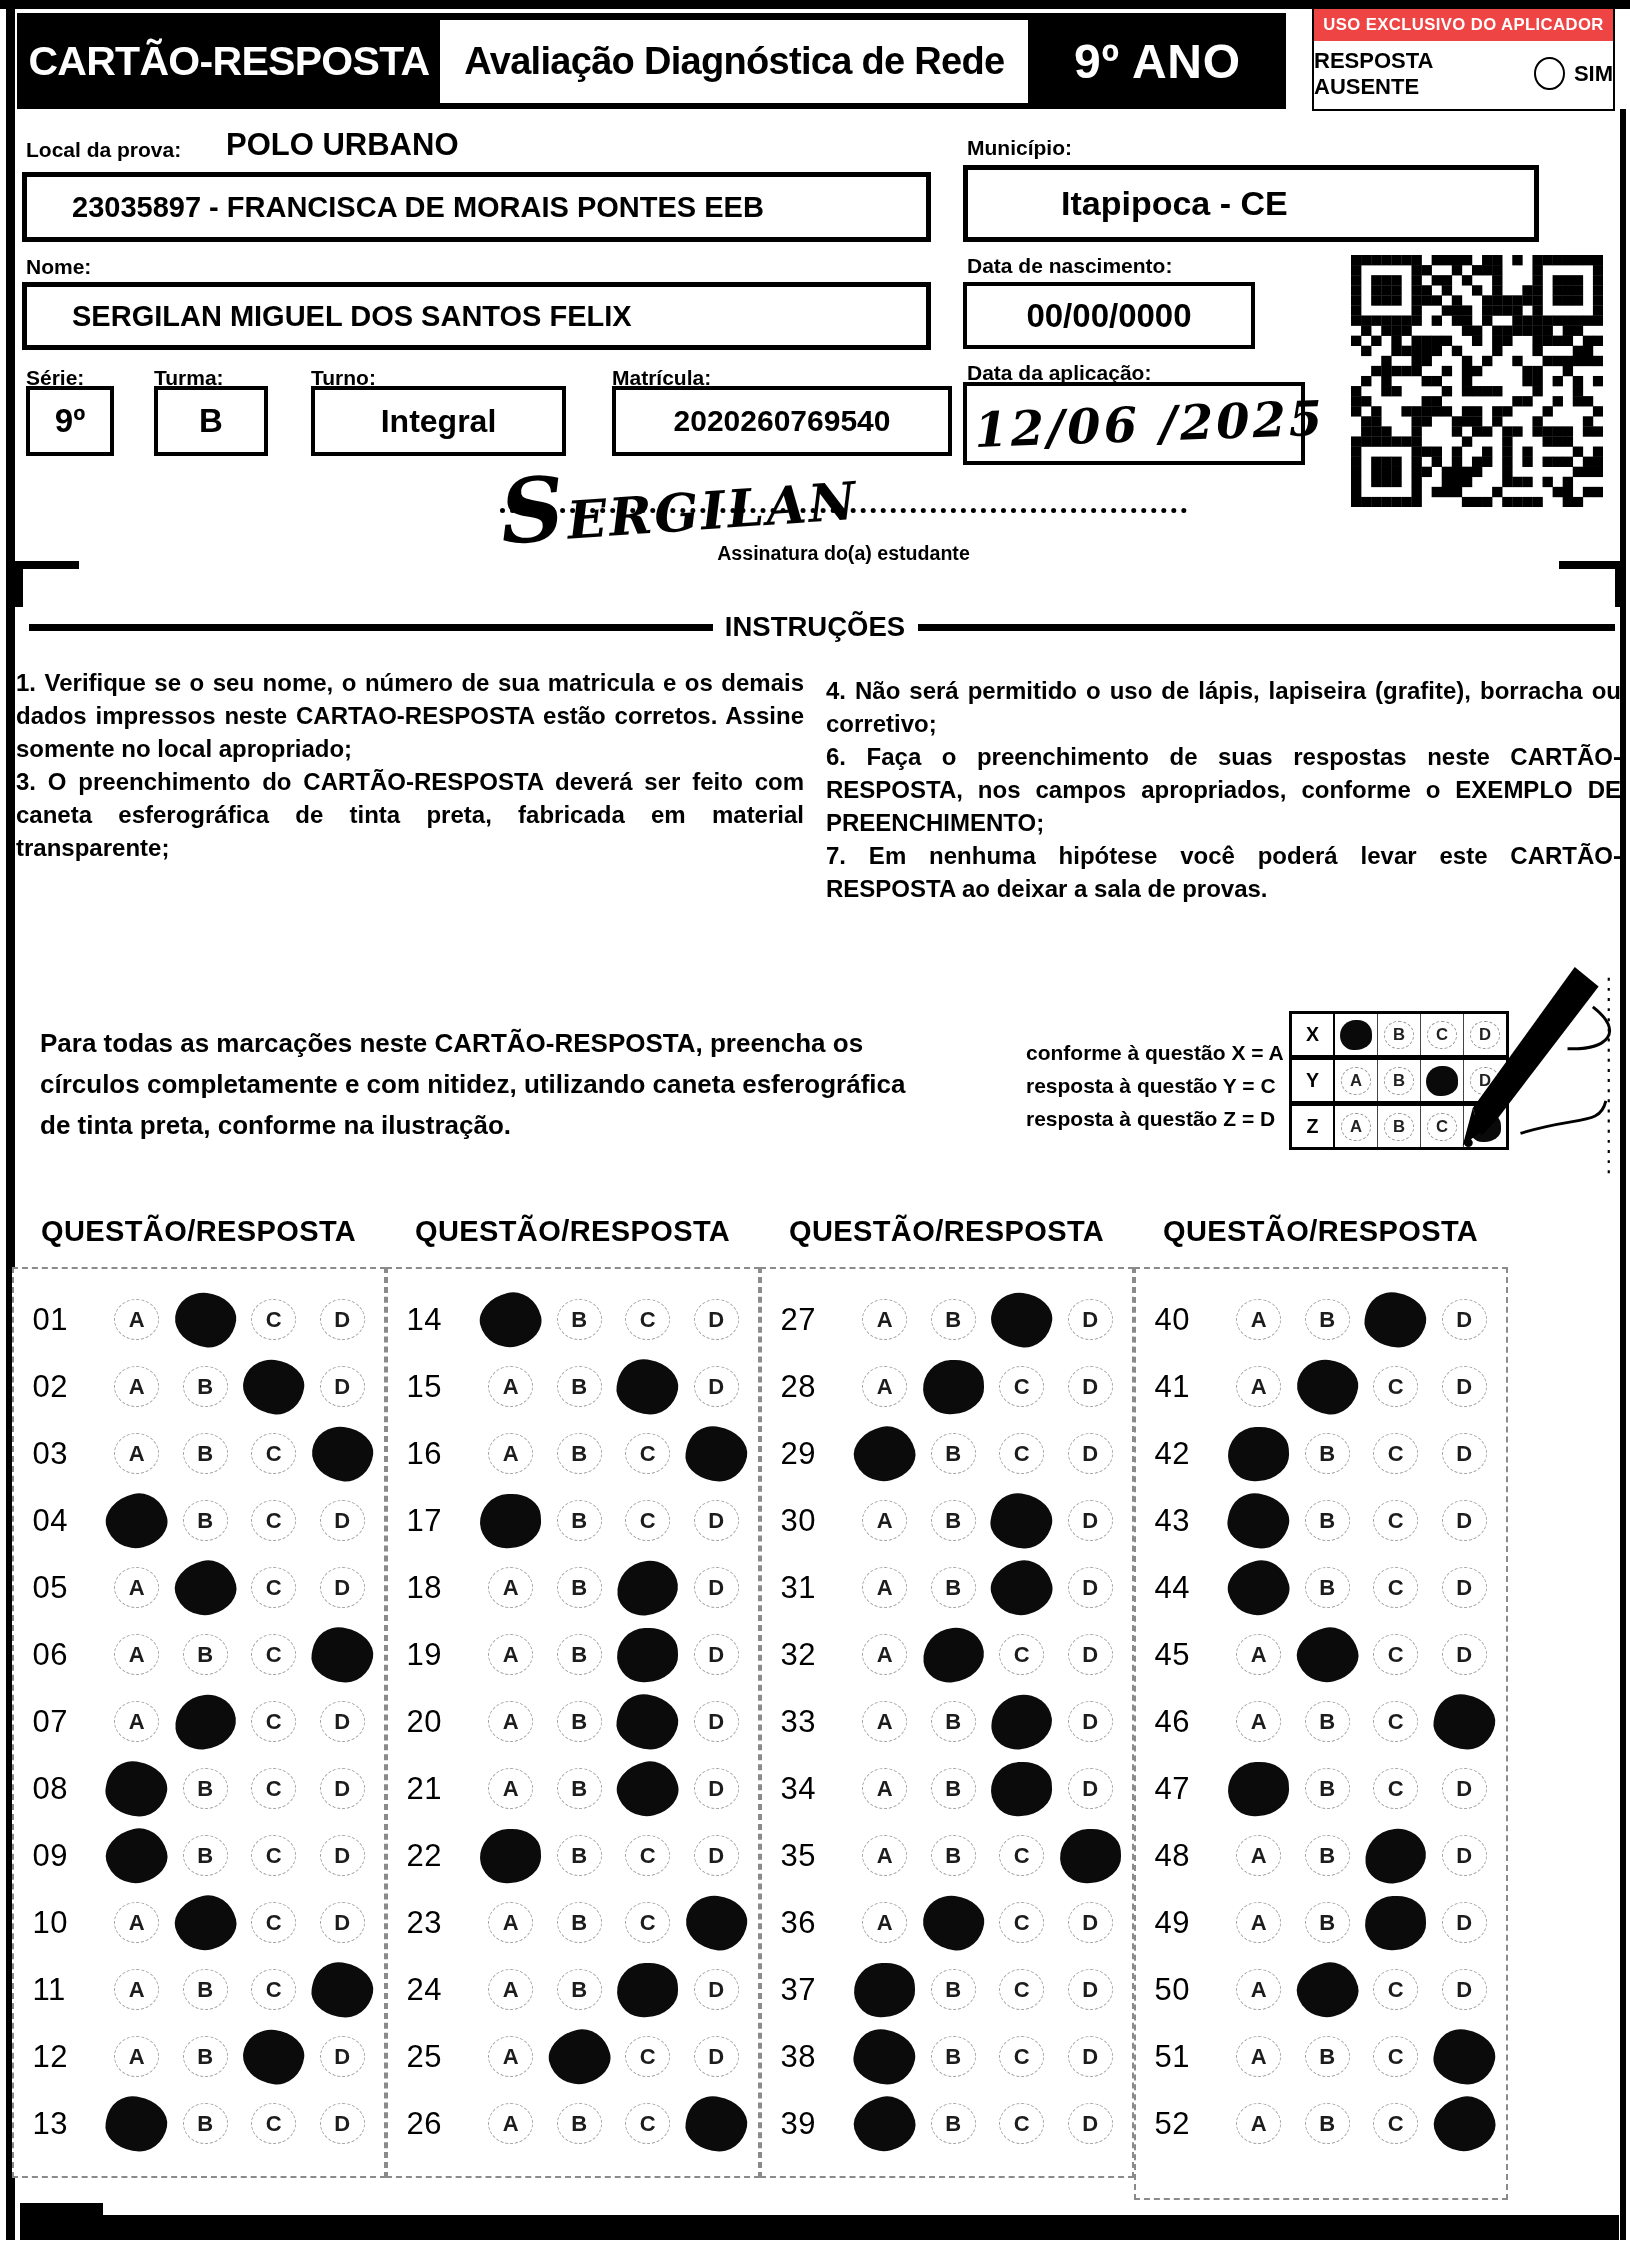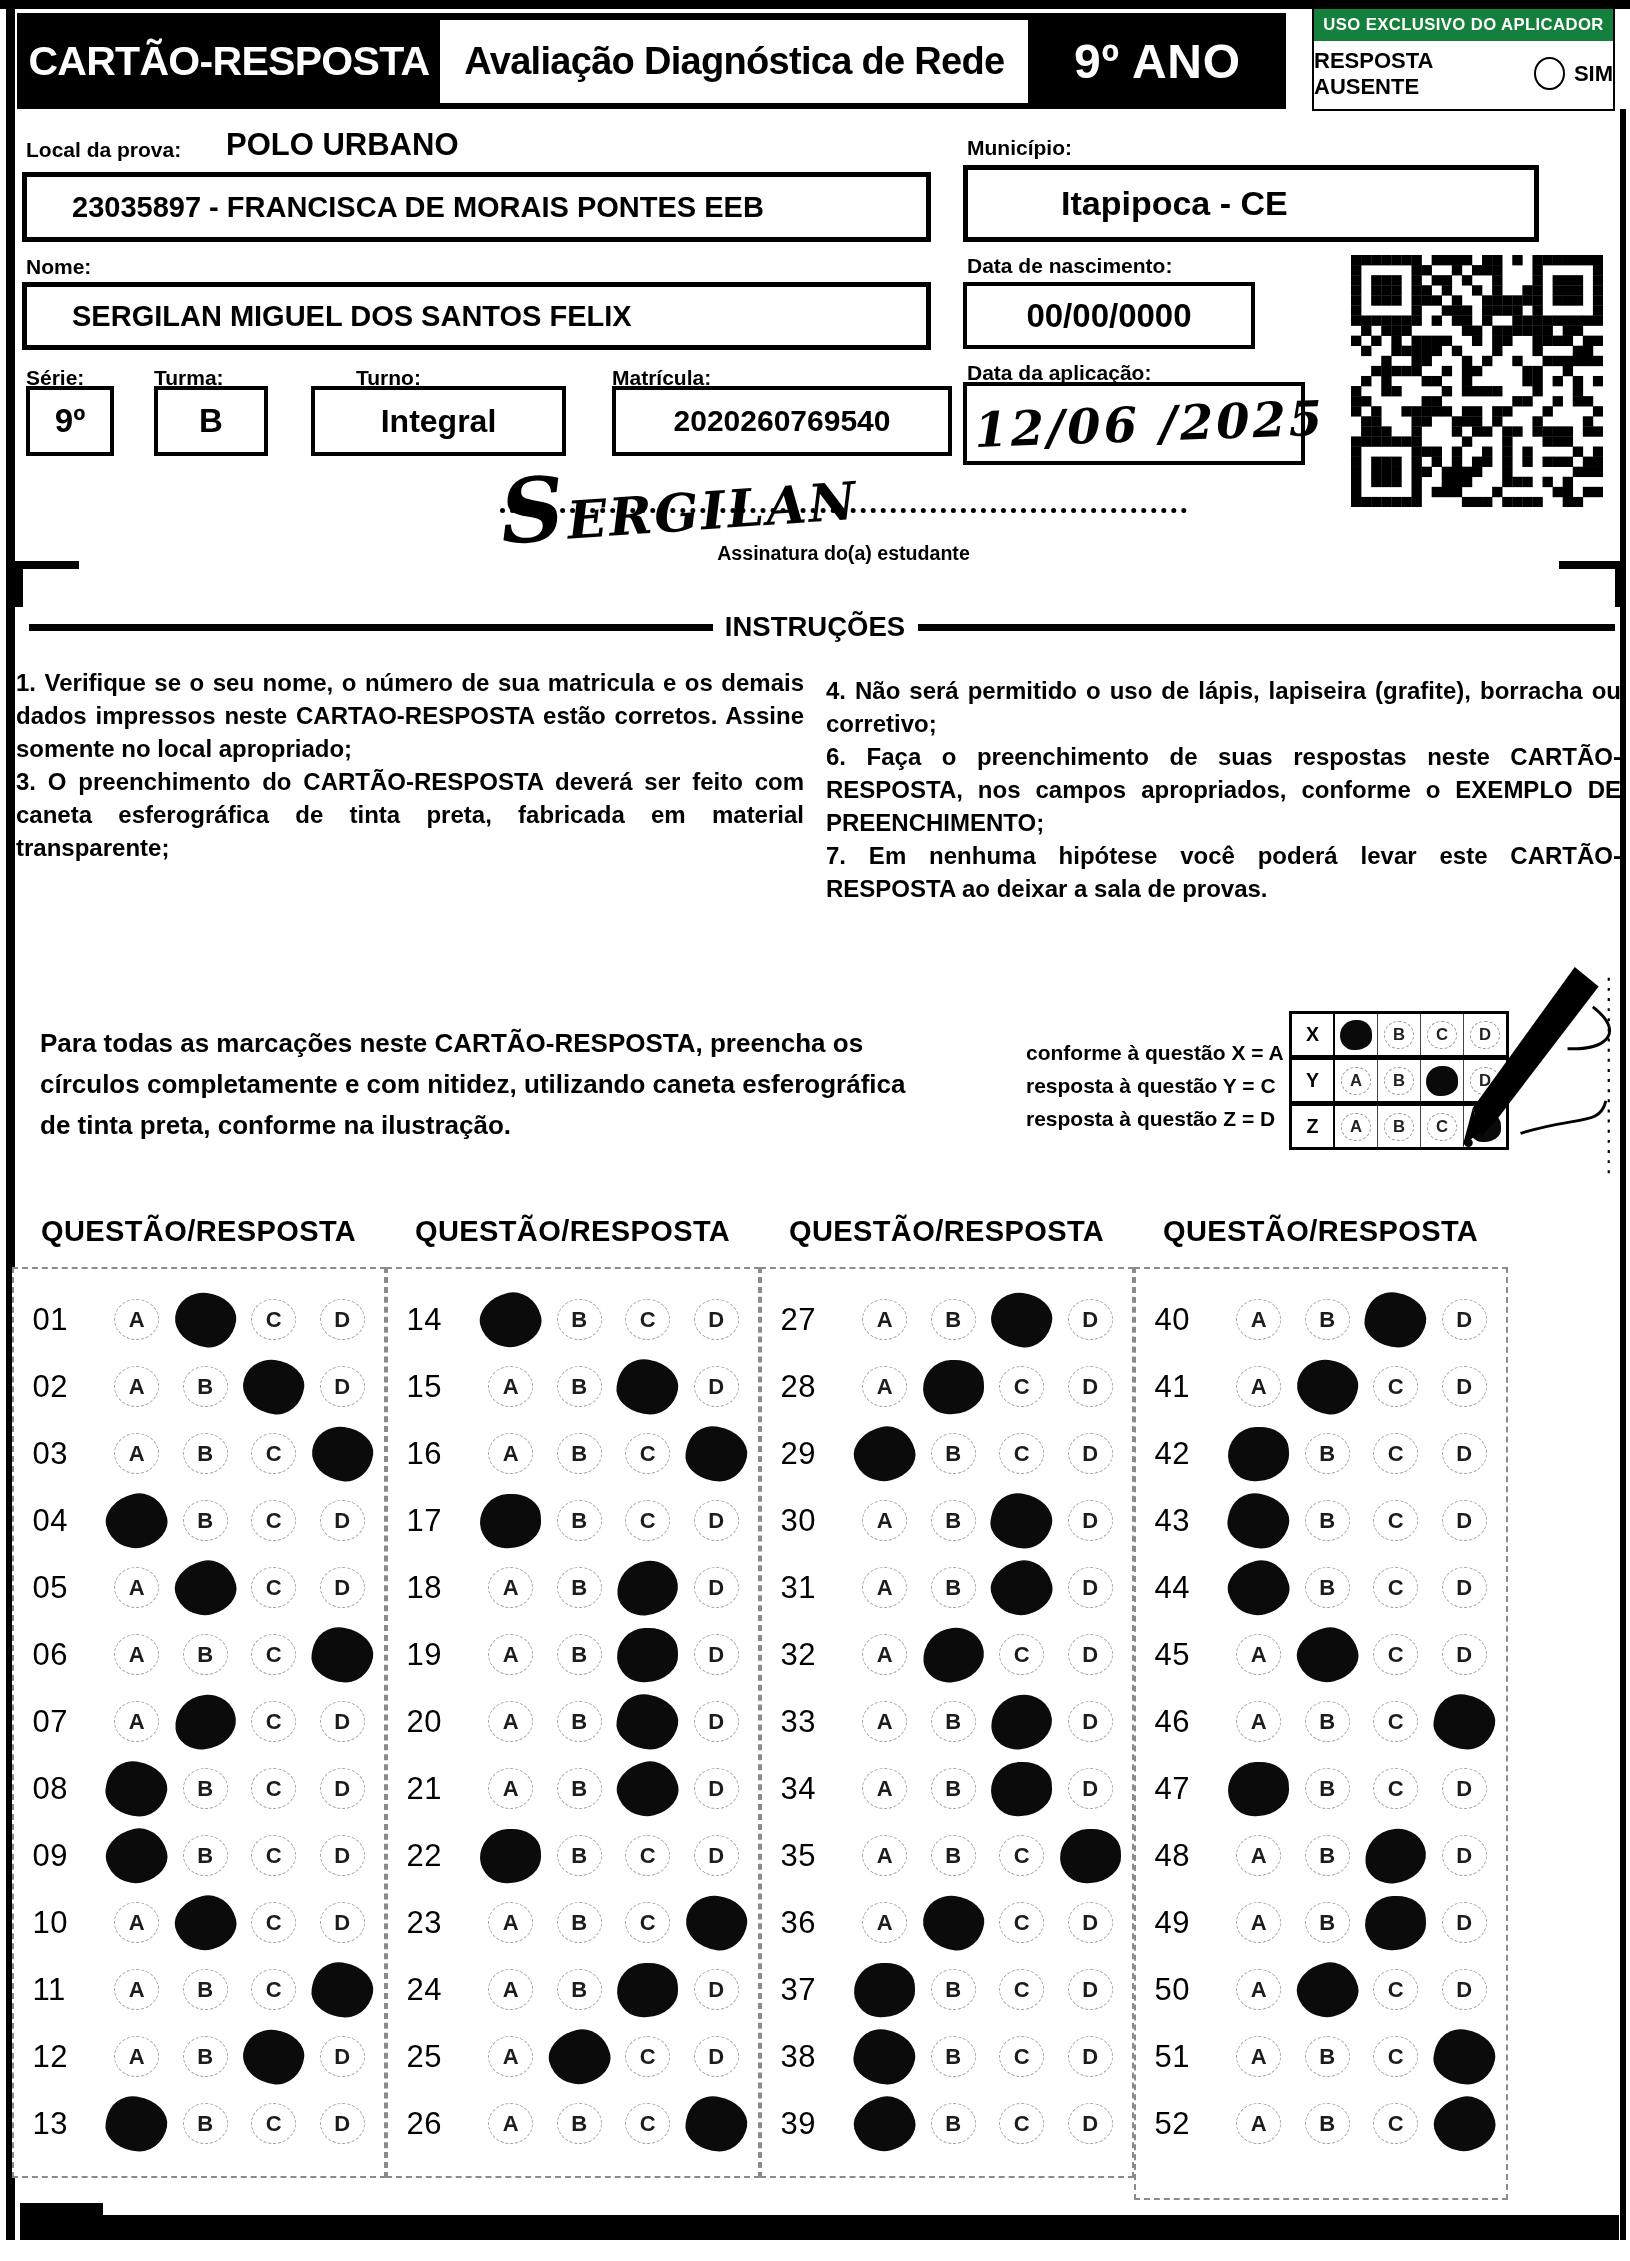--- a/index.html
+++ b/index.html
@@ -13,41 +13,41 @@
   .bar-bottom-step{position:absolute;left:20px;top:2203px;width:83px;height:14.5px;background:#000;}
   
   .header-band{position:absolute;left:17.4px;top:13px;width:1269px;height:96px;background:#000;display:flex;}
   .hb-title{width:423px;color:#fff;display:flex;align-items:center;justify-content:center;
             font-size:41px;font-weight:bold;letter-spacing:-0.7px;}
   .hb-sub{width:588px;background:#fff;margin:6.5px 0;display:flex;align-items:center;justify-content:center;
           font-size:38px;font-weight:bold;letter-spacing:-0.7px;}
   .hb-grade{flex:1;color:#fff;display:flex;align-items:center;justify-content:center;
             font-size:48px;font-weight:bold;letter-spacing:0.7px;}
   .applicator{position:absolute;left:1312px;top:7.2px;width:299px;height:100px;border:2.9px solid #000;background:#fff;}
-  .app-head{background:#15803d;color:#fff;height:32px;display:flex;align-items:center;justify-content:center;
+  .app-head{background:#ef4444;color:#fff;height:32px;display:flex;align-items:center;justify-content:center;
             font-size:16.7px;font-weight:bold;letter-spacing:0.4px;}
   .app-body{height:65px;display:flex;align-items:center;justify-content:center;gap:8.7px;
             font-size:22px;font-weight:bold;}
   .app-circle{width:29px;height:29px;border:2.9px solid #000;border-radius:50%;background:#fff;}
   
   .lbl{position:absolute;font-weight:bold;font-size:21px;}
   #lbl-local{left:26px;top:138px;}
   #val-local{position:absolute;left:226px;top:127px;font-size:31px;font-weight:bold;}
   .fbox{position:absolute;border:5px solid #000;box-sizing:border-box;display:flex;align-items:center;
         font-weight:bold;background:#fff;}
   #box-school{left:22px;top:172px;width:909px;height:70px;padding-left:45px;font-size:29px;}
   #lbl-municipio{left:967px;top:136px;}
   #box-municipio{left:963px;top:165px;width:576px;height:77px;padding-left:93px;font-size:34px;}
   #lbl-nome{left:26px;top:255px;}
   #box-nome{left:22px;top:282px;width:909px;height:68px;padding-left:45px;font-size:29px;}
   #lbl-nascimento{left:967px;top:254px;}
   #box-nascimento{left:963px;top:282px;width:292px;height:67px;justify-content:center;font-size:33px;border-width:4.3px;}
   #lbl-serie{left:26px;top:366px;}
   #lbl-turma{left:154px;top:366px;}
-  #lbl-turno{left:311px;top:366px;margin-left:45px;}
+  #lbl-turno{left:311px;top:366px;}
   #lbl-matricula{left:612px;top:366px;}
   #lbl-aplicacao{left:967px;top:361px;}
   .sbox{top:386px;height:70px;justify-content:center;font-size:33px;border-width:4.3px;}
   #box-serie{left:26px;width:88px;}
   #box-turma{left:154px;width:114px;}
   #box-turno{left:311px;width:255px;font-size:32px;}
   #box-matricula{left:612px;width:340px;font-size:30px;}
   #box-aplicacao{left:963px;top:382px;width:342px;height:83px;border-width:4.3px;overflow:visible;}
   .handwrite{font-family:"DejaVu Serif",serif;font-style:italic;font-weight:bold;}
   #val-aplicacao{font-size:48px;letter-spacing:2.9px;transform:rotate(-2deg);padding-left:7.2px;white-space:nowrap;}

